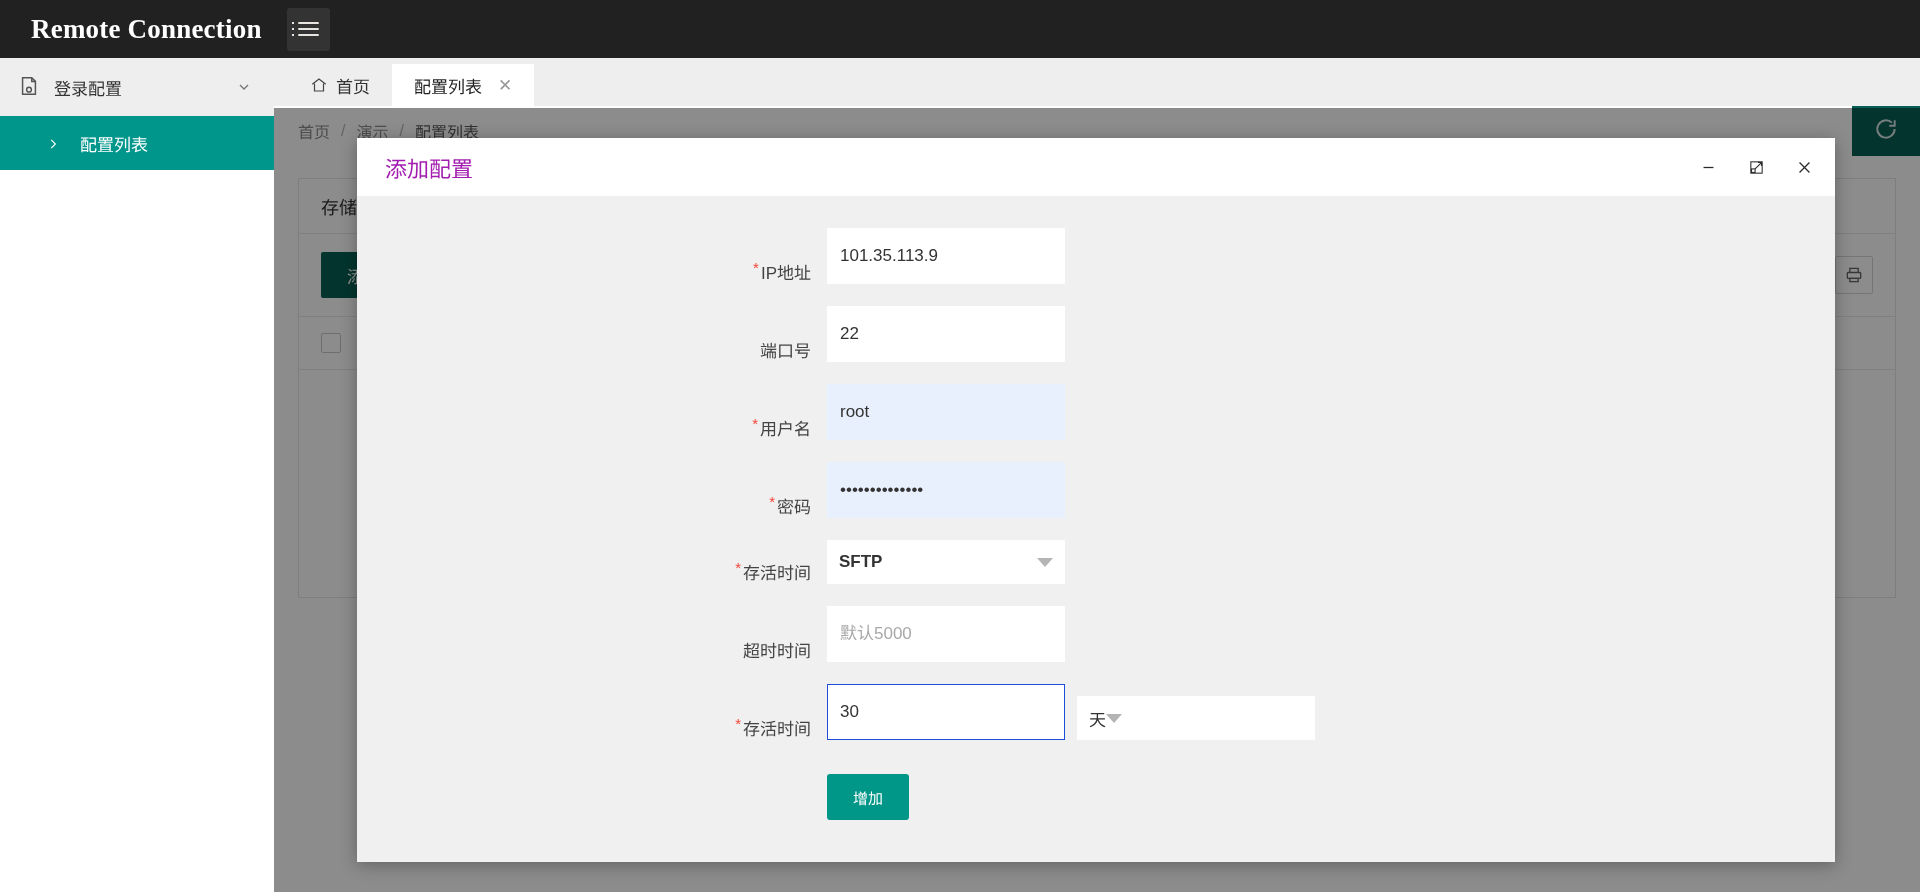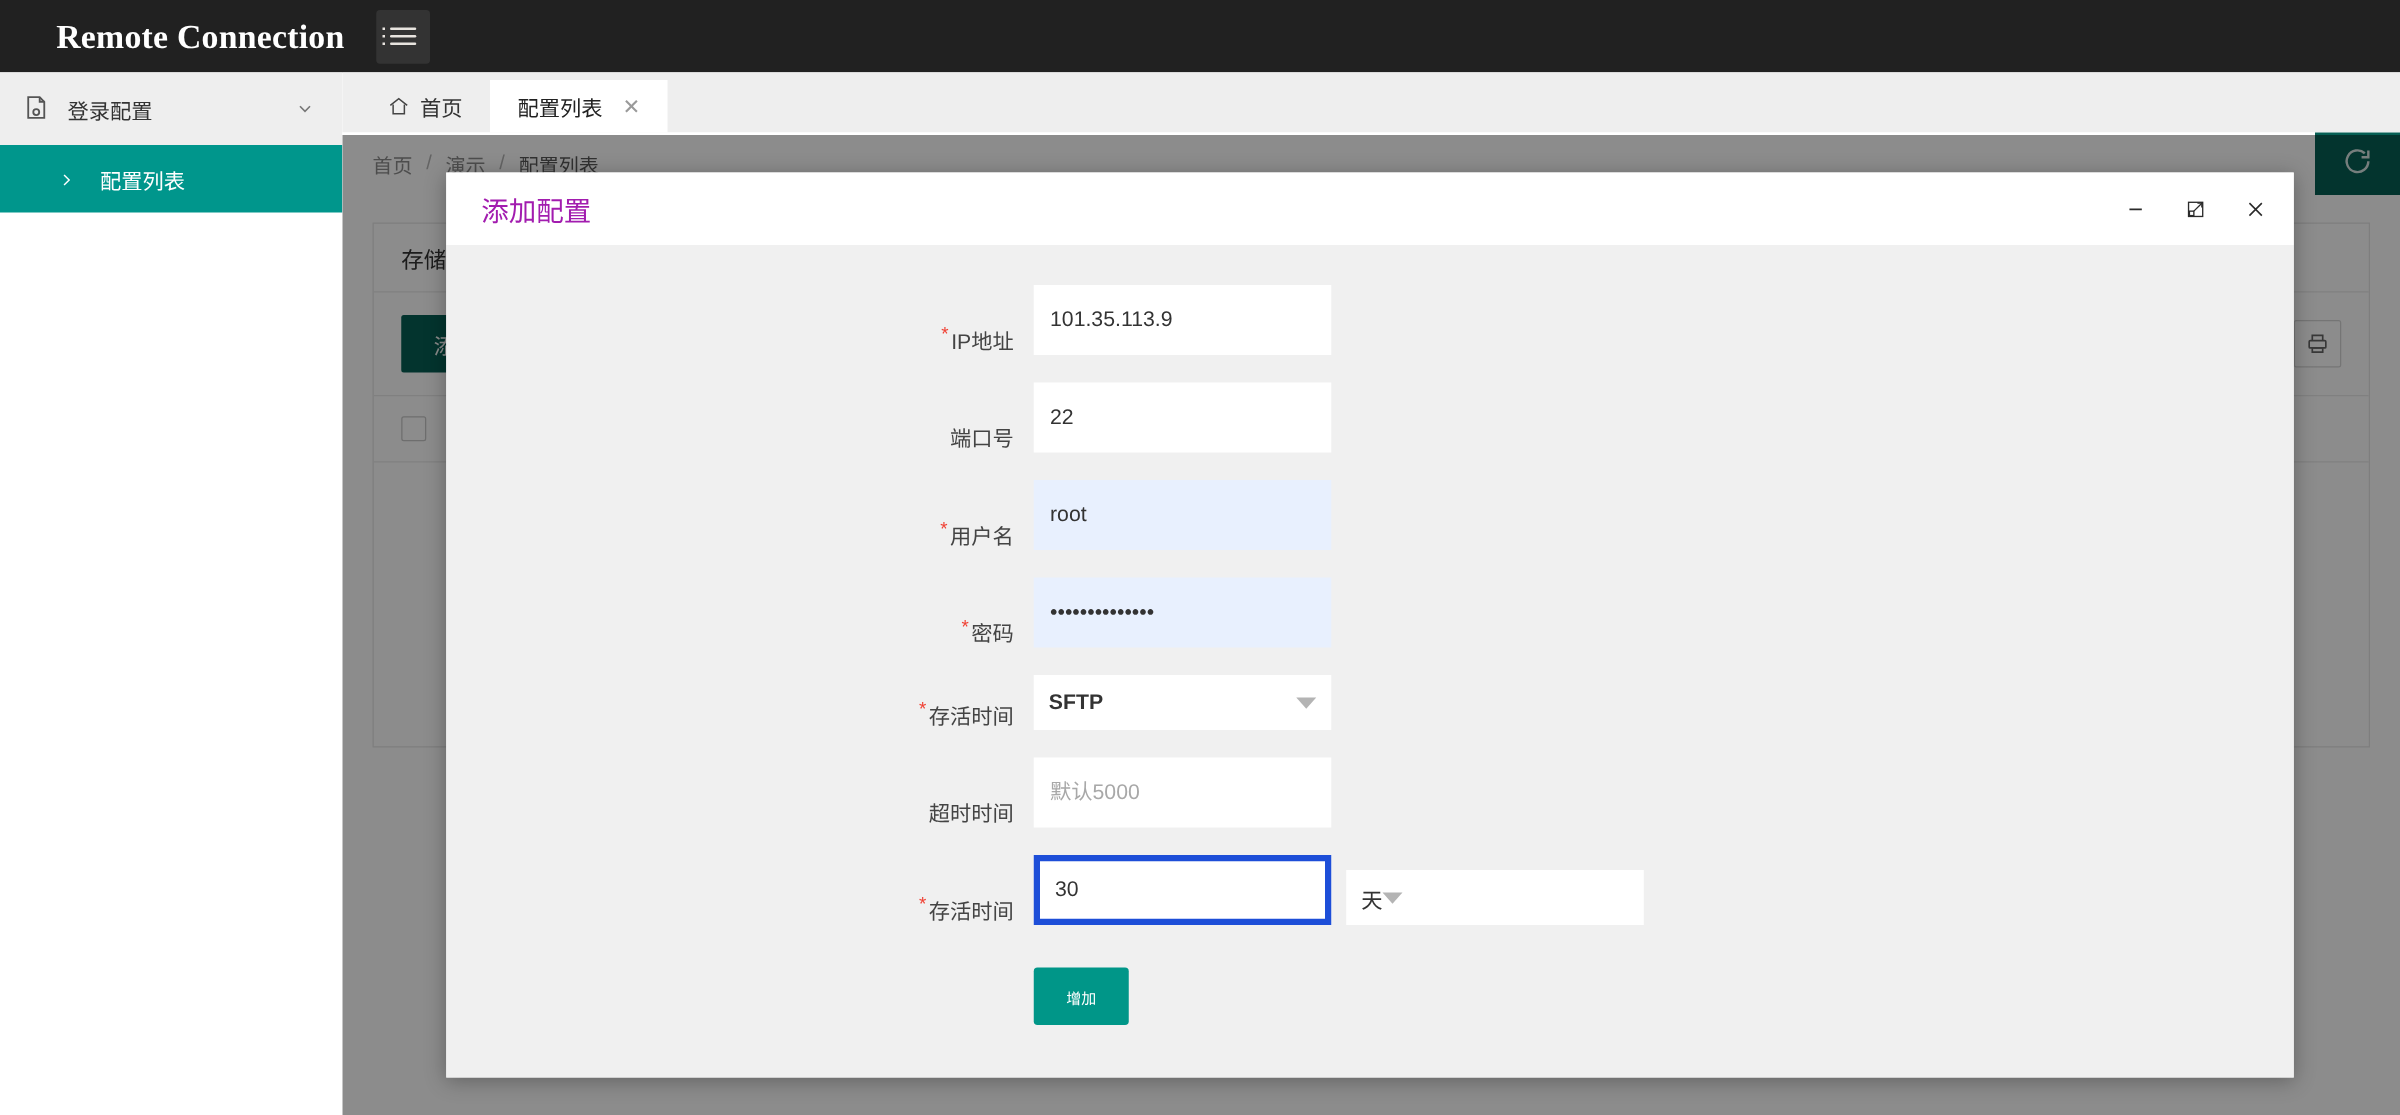--- a/index.html
+++ b/index.html
@@ -19,21 +19,21 @@
     width: 1920px; height: 58px;
     background: #212121;
     display: flex; align-items: center;
   }
   .brand {
     color: #ffffff;
     font-family: "Liberation Serif", "DejaVu Serif", serif;
     font-weight: bold;
     font-size: 27px;
     letter-spacing: .2px;
-    margin-left: 45px;
+    margin-left: 31px;
     white-space: nowrap;
   }
   .hamburger {
     margin-left: 25px;
     width: 43px; height: 43px;
     background: #333333;
     border-radius: 3px;
     display: flex; flex-direction: column;
     align-items: center; justify-content: center;
     gap: 4px;
@@ -243,21 +243,21 @@
   .inp {
     width: 238px; height: 56px;
     background: #ffffff;
     border: 1px solid transparent;
     padding: 0 12px;
     font-size: 17px; color: #333333;
     font-family: inherit;
     outline: none;
   }
   .inp.autofill { background: #e8f0fe; }
-  .inp.focused { border: 5px solid #1d4ed8; }
+  .inp.focused { border: 1px solid #1d4ed8; }
   .inp::placeholder { color: #a8a8a8; }
 
   .sel {
     width: 238px; height: 44px;
     background: #ffffff;
     padding: 0 12px;
     display: flex; align-items: center;
     font-size: 17px; color: #333333;
     cursor: pointer; position: relative;
   }
@@ -276,21 +276,21 @@
     display: flex; align-items: center;
     font-size: 17px; color: #333333;
     cursor: pointer;
     margin-left: 12px;
   }
 
   .btn-submit {
     background: #009688; color: #ffffff;
     border: none; border-radius: 3px;
     height: 46px; padding: 0 26px;
-    font-size: 12px; cursor: pointer;
+    font-size: 15px; cursor: pointer;
     font-family: inherit;
     margin-left: 470px;
     margin-top: 12px;
   }
 </style>
 </head>
 <body>
 
 <div class="app">
 

